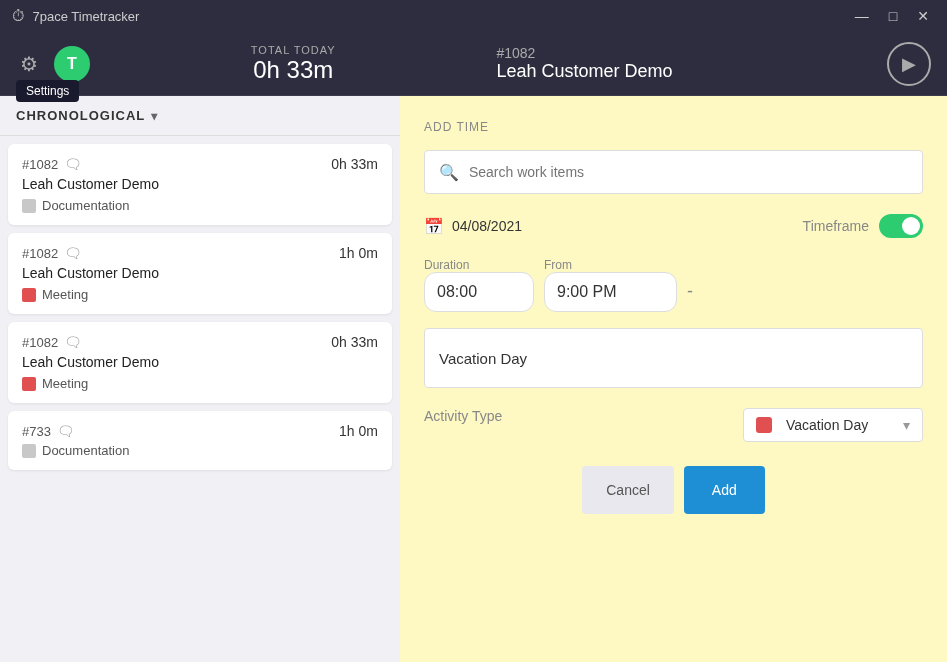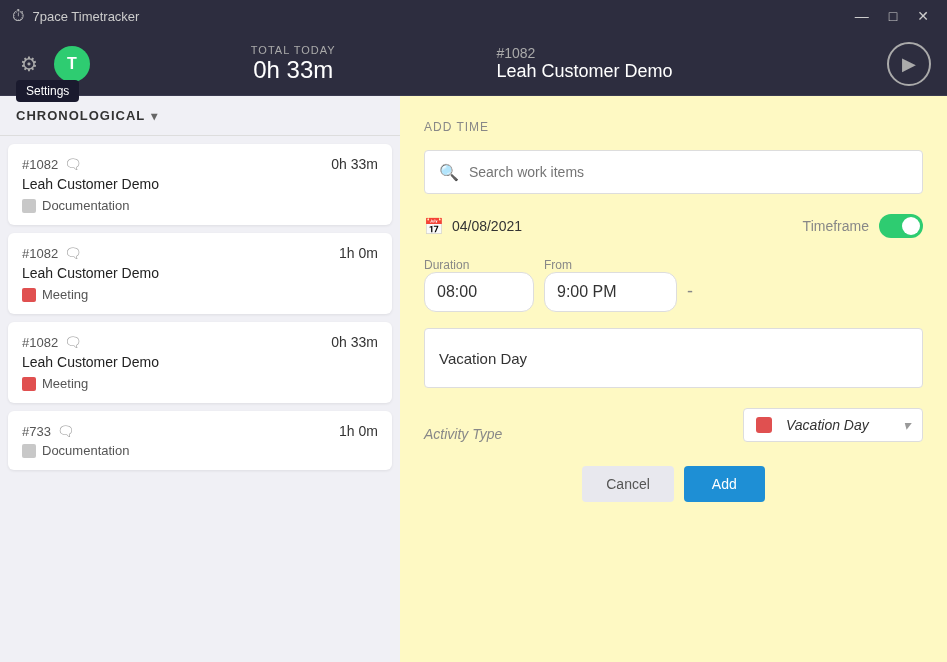--- a/index.html
+++ b/index.html
@@ -354,24 +354,23 @@
       font-size: 15px;
       color: #333;
       margin-bottom: 20px;
       min-height: 60px;
       display: flex;
       align-items: center;
     }
 
     .activity-row {
       display: flex;
-      align-items: flex-end;
+      align-items: flex-start;
       justify-content: space-between;
       margin-bottom: 24px;
-      font-style: italic;
     }
     .activity-label {
       font-size: 14px;
       color: #888;
     }
     .activity-select {
       display: flex;
       align-items: center;
       gap: 8px;
       background: #fff;
@@ -408,21 +407,21 @@
       border-radius: 4px;
       padding: 10px 24px;
       font-size: 14px;
       color: #555;
       cursor: pointer;
     }
     .add-btn {
       background: #1e8fd5;
       border: none;
       border-radius: 4px;
-      padding: 10px 28px;
+      padding: 16px 28px;
       font-size: 14px;
       color: #fff;
       cursor: pointer;
       font-weight: 500;
     }
   </style>
 </head>
 <body>
 
 <div class="title-bar">

